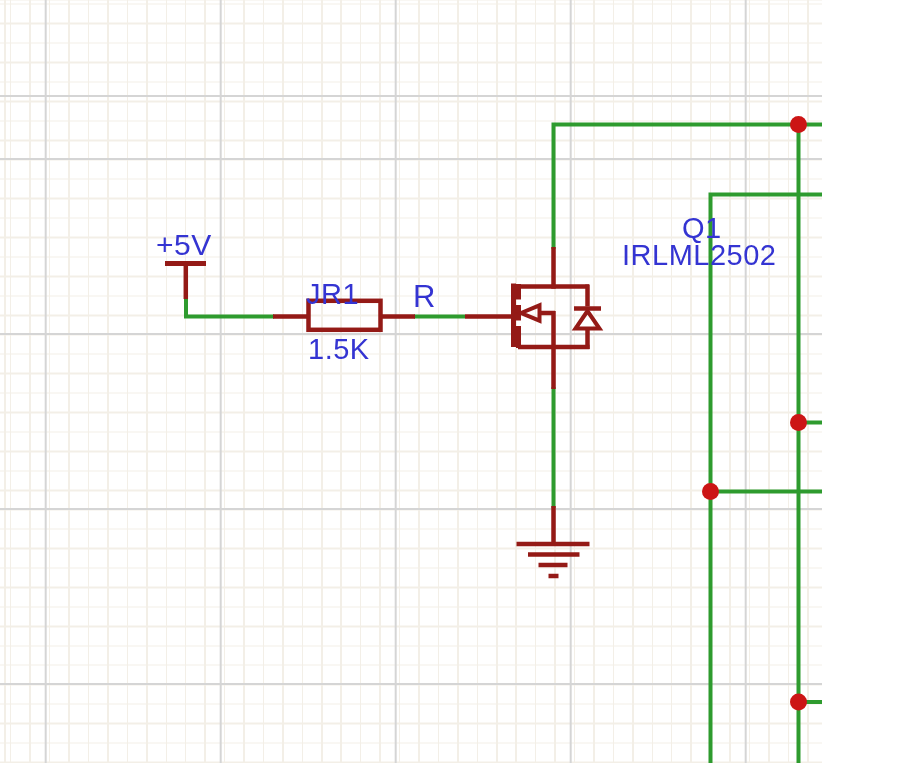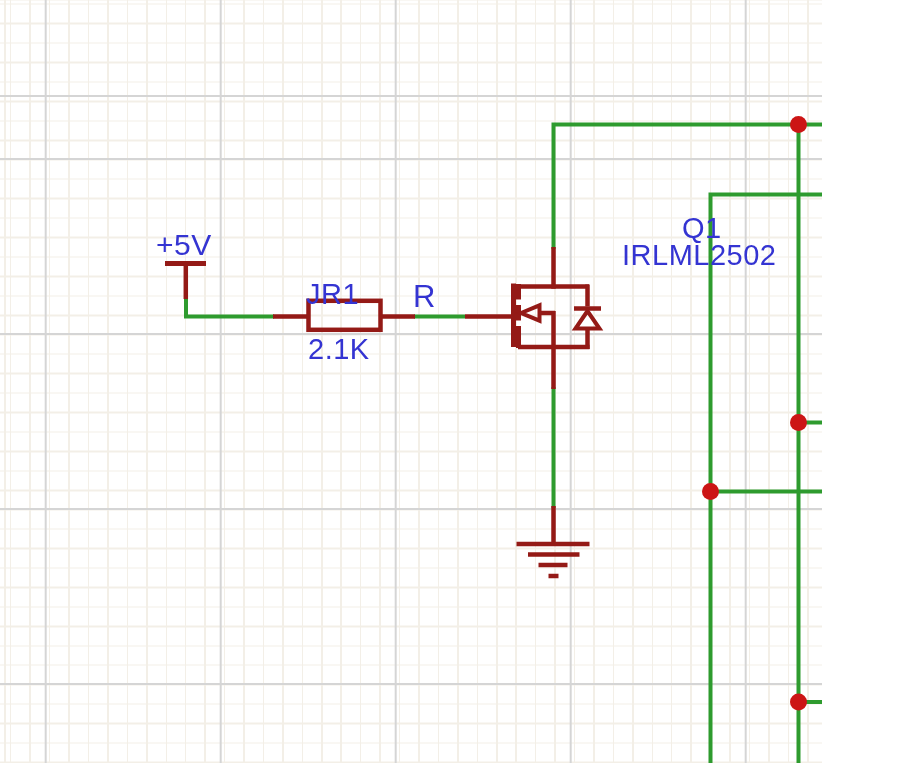--- a/index.html
+++ b/index.html
@@ -109,17 +109,17 @@
       <line class="sym" x1="553.5" y1="506" x2="553.5" y2="543"></line>
       <line class="sym" x1="516.5" y1="544" x2="589.5" y2="544"></line>
       <line class="sym" x1="528" y1="554.5" x2="579.5" y2="554.5"></line>
       <line class="sym" x1="538.5" y1="565" x2="567.5" y2="565"></line>
       <line class="sym" x1="548.5" y1="576" x2="558.5" y2="576"></line>
     </g>
   </svg>
 
   <div class="lbl lbl-power">+5V</div>
   <div class="lbl lbl-rname">JR1</div>
-  <div class="lbl lbl-rvalue">2.1K</div>
+  <div class="lbl lbl-rvalue">1.5K</div>
   <div class="lbl lbl-net">R</div>
   <div class="lbl lbl-qname">Q1</div>
   <div class="lbl lbl-qvalue">IRLML2502</div>
 </div>
 
 </body></html>

